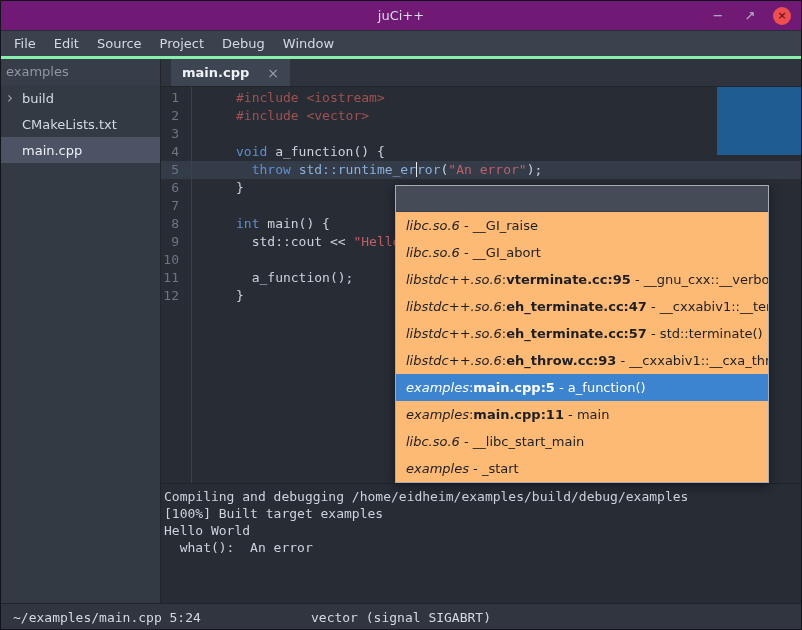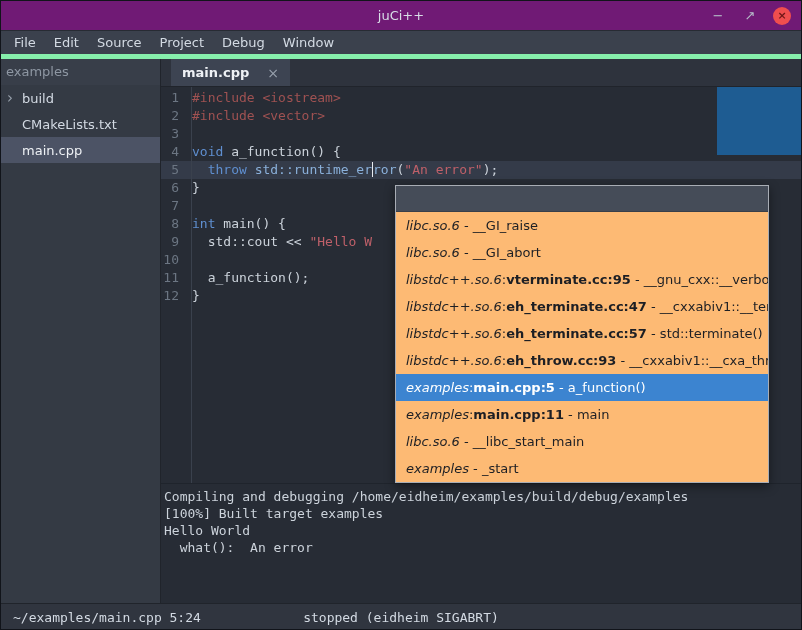--- a/index.html
+++ b/index.html
@@ -13,21 +13,21 @@
   .titlebar { height: 30px; background: #701a75; border-bottom: 1px solid #272b33;
     display: flex; align-items: center; position: relative; }
   .titlebar .title { position: absolute; left: 0; right: 0; text-align: center;
     color: #d8dee7; pointer-events: none; }
   .winbtns { margin-left: auto; display: flex; align-items: center; gap: 14px;
     padding-right: 10px; z-index: 1; }
   .winbtn { width: 18px; height: 18px; display: flex; align-items: center;
     justify-content: center; color: #b6bec9; font-size: 13px; border-radius: 50%; }
   .winbtn.close { background: #ef4e4e; color: #6e1616; font-size: 11px; font-weight: bold; }
   
-  .menubar { height: 28px; background: #3b414d; border-bottom: 5px solid #86efac;
+  .menubar { height: 28px; background: #3b414d; border-bottom: 3px solid #86efac;
     display: flex; align-items: center; padding-left: 4px; }
   .menu-item { padding: 3px 9px; color: #d3dae3; }
   
   .main { display: flex; height: 544px; }
   .sidebar { width: 160px; background: #343a44; border-right: 1px solid #20242b;
     display: flex; flex-direction: column; flex: none; }
   .side-header { height: 26px; line-height: 26px; padding-left: 5px; color: #8e97a3;
     background: #383e49; }
   .tree-item { height: 26px; display: flex; align-items: center; padding-left: 6px;
     color: #d3dae3; white-space: nowrap; }
@@ -42,21 +42,21 @@
   .tab-label { font-weight: bold; color: #eef1f5; }
   .tab-close { margin-left: 18px; color: #97a0ac; font-size: 14px; }
   
   .editor { height: 396px; background: #272c35; position: relative; overflow: hidden;
     font-family: "DejaVu Sans Mono", monospace; padding-top: 2px; }
   .gutter-sep { position: absolute; left: 30px; top: 0; bottom: 0; width: 1px;
     background: #3a414d; }
   .code-line { display: flex; height: 18px; line-height: 18px; white-space: pre; }
   .code-line .ln { width: 24px; flex: none; text-align: right; padding-right: 6px;
     color: #6c7683; }
-  .code-line .code { padding-left: 7px; }
+  .code-line .code { padding-left: 7px; margin-left: 44px; }
   .code-line.current { background: #343b49; }
   .tok-plain { color: #ccd3db; }
   .tok-kw    { color: #5f8fd0; }
   .tok-pre   { color: #a05252; }
   .tok-str   { color: #bf6069; }
   .tok-sym   { color: #8ab0da; font-weight: normal; }
   .cursor { display: inline-block; width: 1px; height: 15px; background: #e8ecf1;
     vertical-align: text-bottom; }
   .blue-box { position: absolute; top: 0; right: 0; width: 84px; height: 68px;
     background: #1e5c92; }
@@ -153,21 +153,21 @@
           <div class="term-line">Compiling and debugging /home/eidheim/examples/build/debug/examples</div>
           <div class="term-line">[100%] Built target examples</div>
           <div class="term-line">Hello World</div>
           <div class="term-line">  what():  An error</div>
         </div>
     </div>
   </div>
 
   <div class="statusbar">
     <span class="status-left">~/examples/main.cpp 5:24</span>
-    <span class="status-center">stopped (eidheim SIGABRT)</span>
+    <span class="status-center">vector (signal SIGABRT)</span>
   </div>
 
   <div class="popup">
     <div class="popup-entry"></div>
     <div id="backtrace-list">
         <div class="popup-row"><span class="lib">libc.so.6</span> - __GI_raise</div>
         <div class="popup-row"><span class="lib">libc.so.6</span> - __GI_abort</div>
         <div class="popup-row"><span class="lib">libstdc++.so.6</span>:<span class="fileline">vterminate.cc:95</span> - __gnu_cxx::__verbos</div>
         <div class="popup-row"><span class="lib">libstdc++.so.6</span>:<span class="fileline">eh_terminate.cc:47</span> - __cxxabiv1::__term</div>
         <div class="popup-row"><span class="lib">libstdc++.so.6</span>:<span class="fileline">eh_terminate.cc:57</span> - std::terminate()</div>

